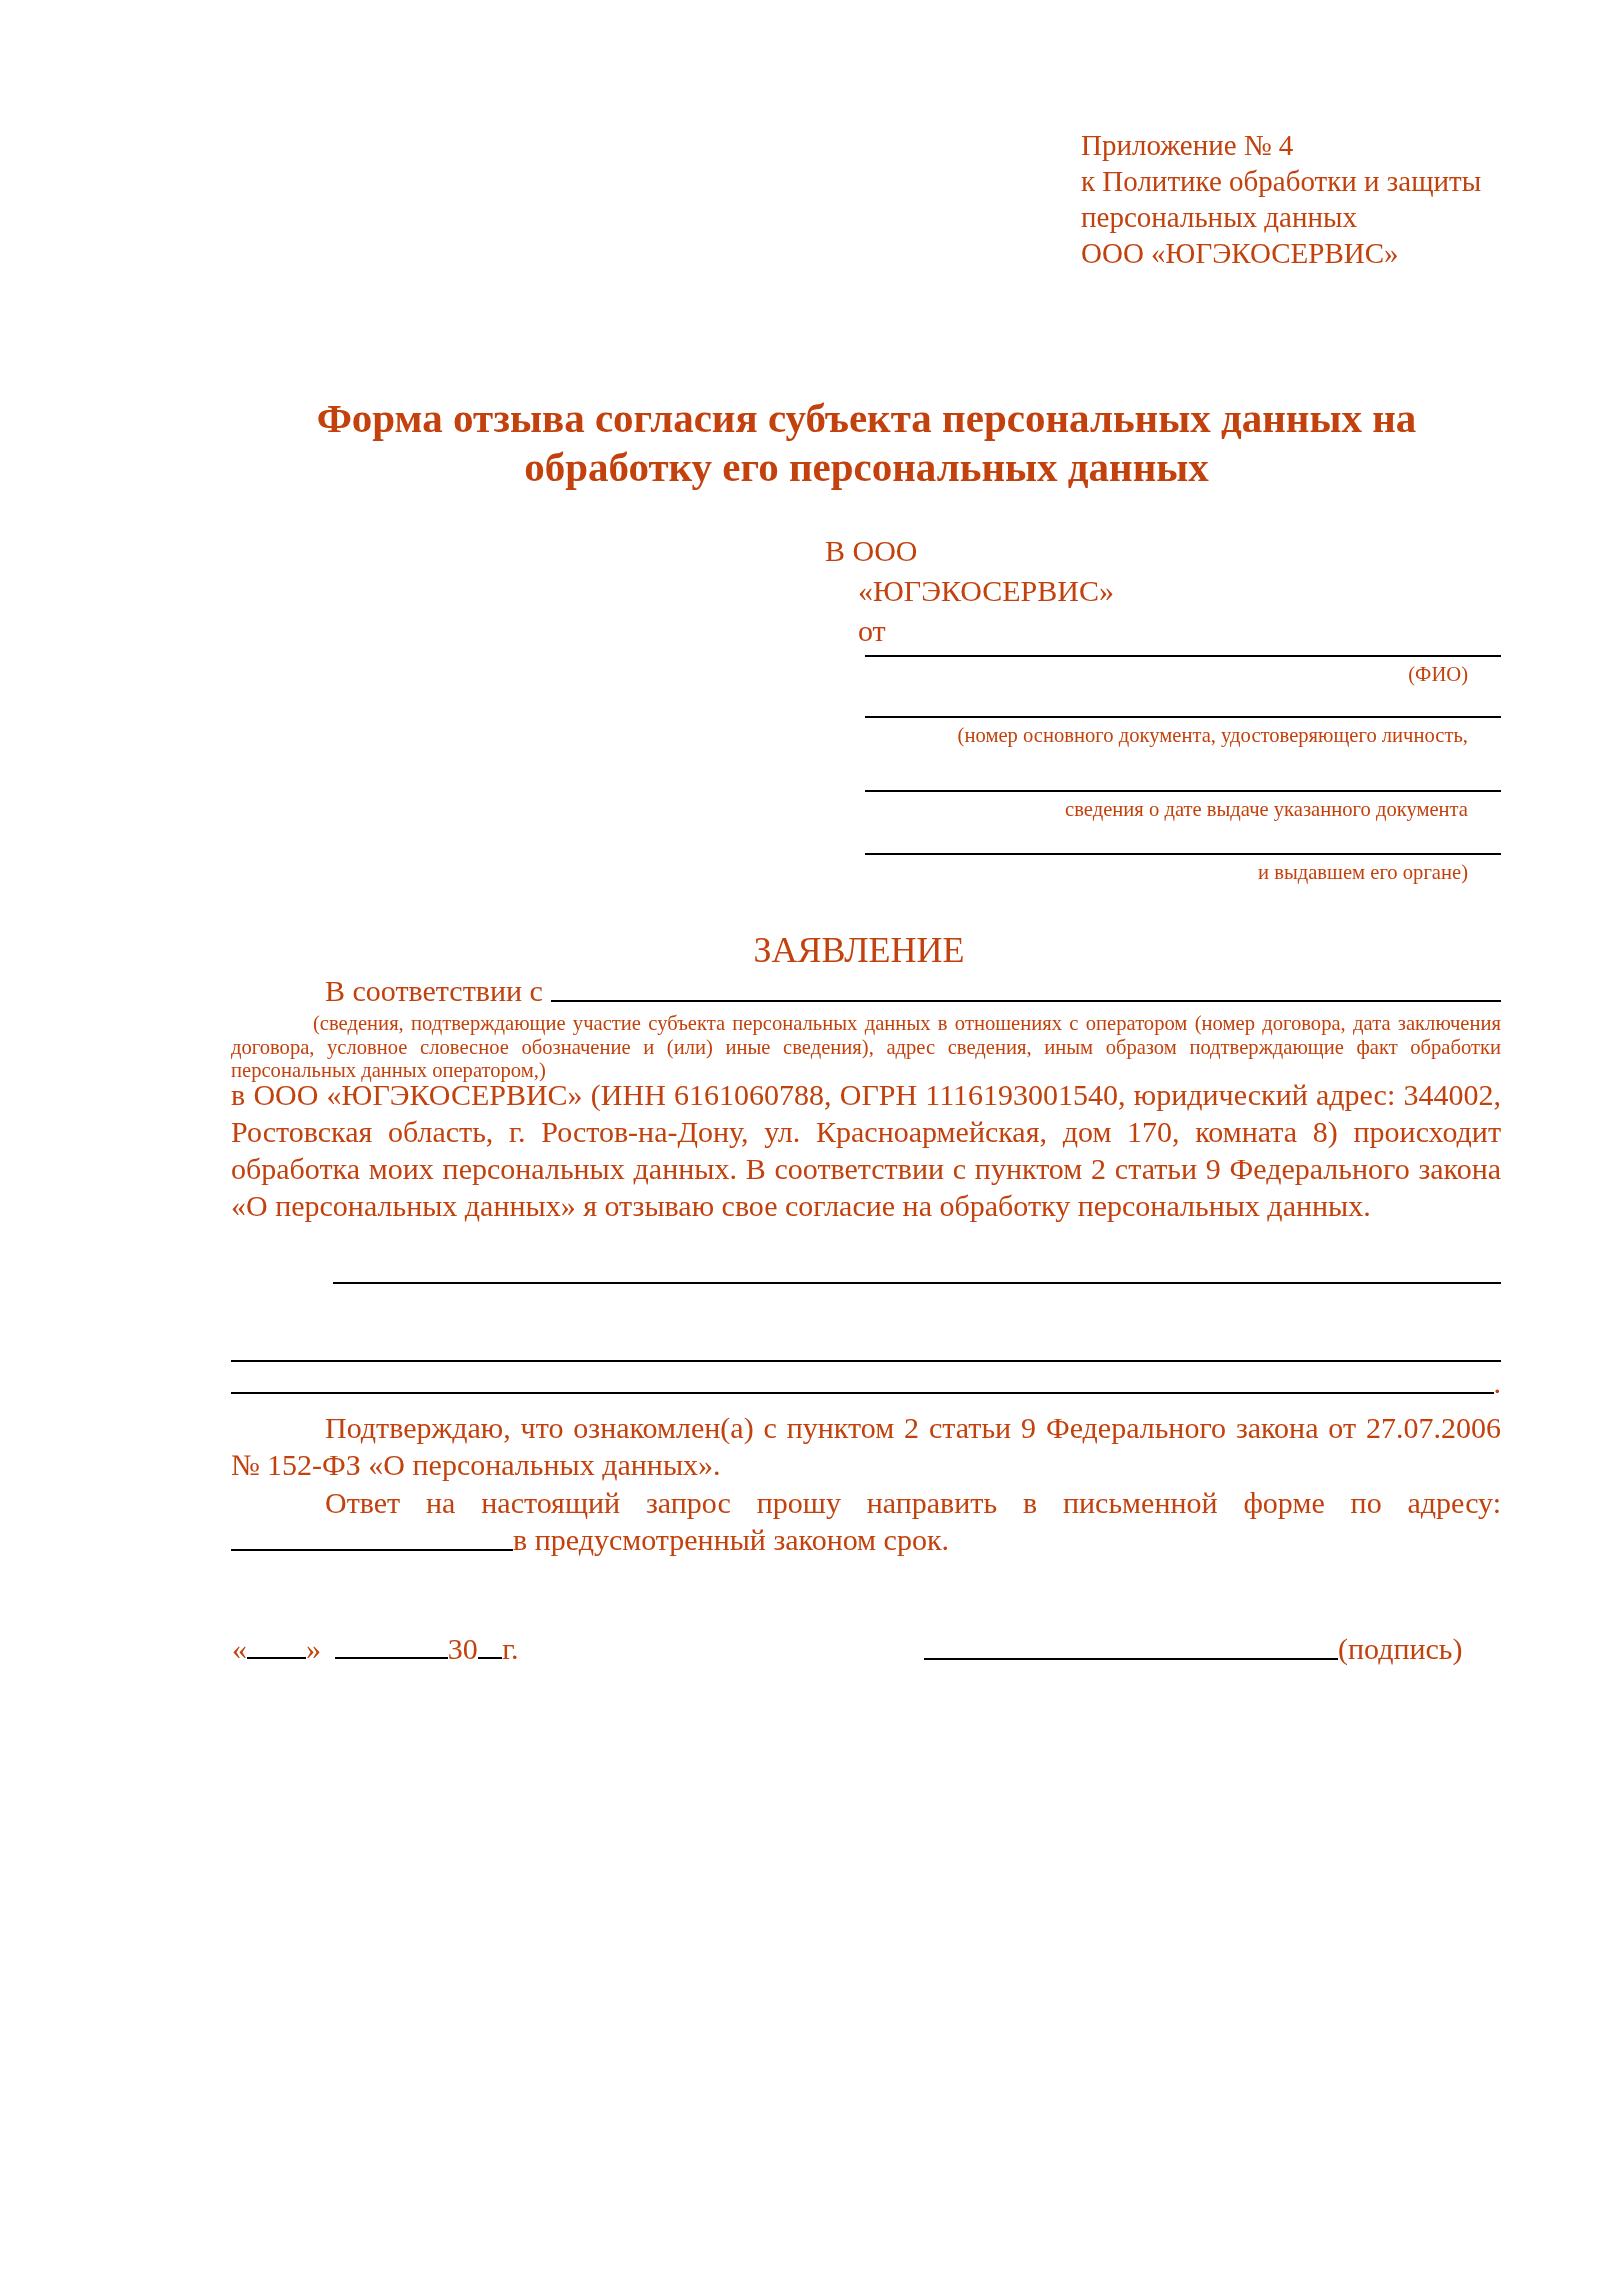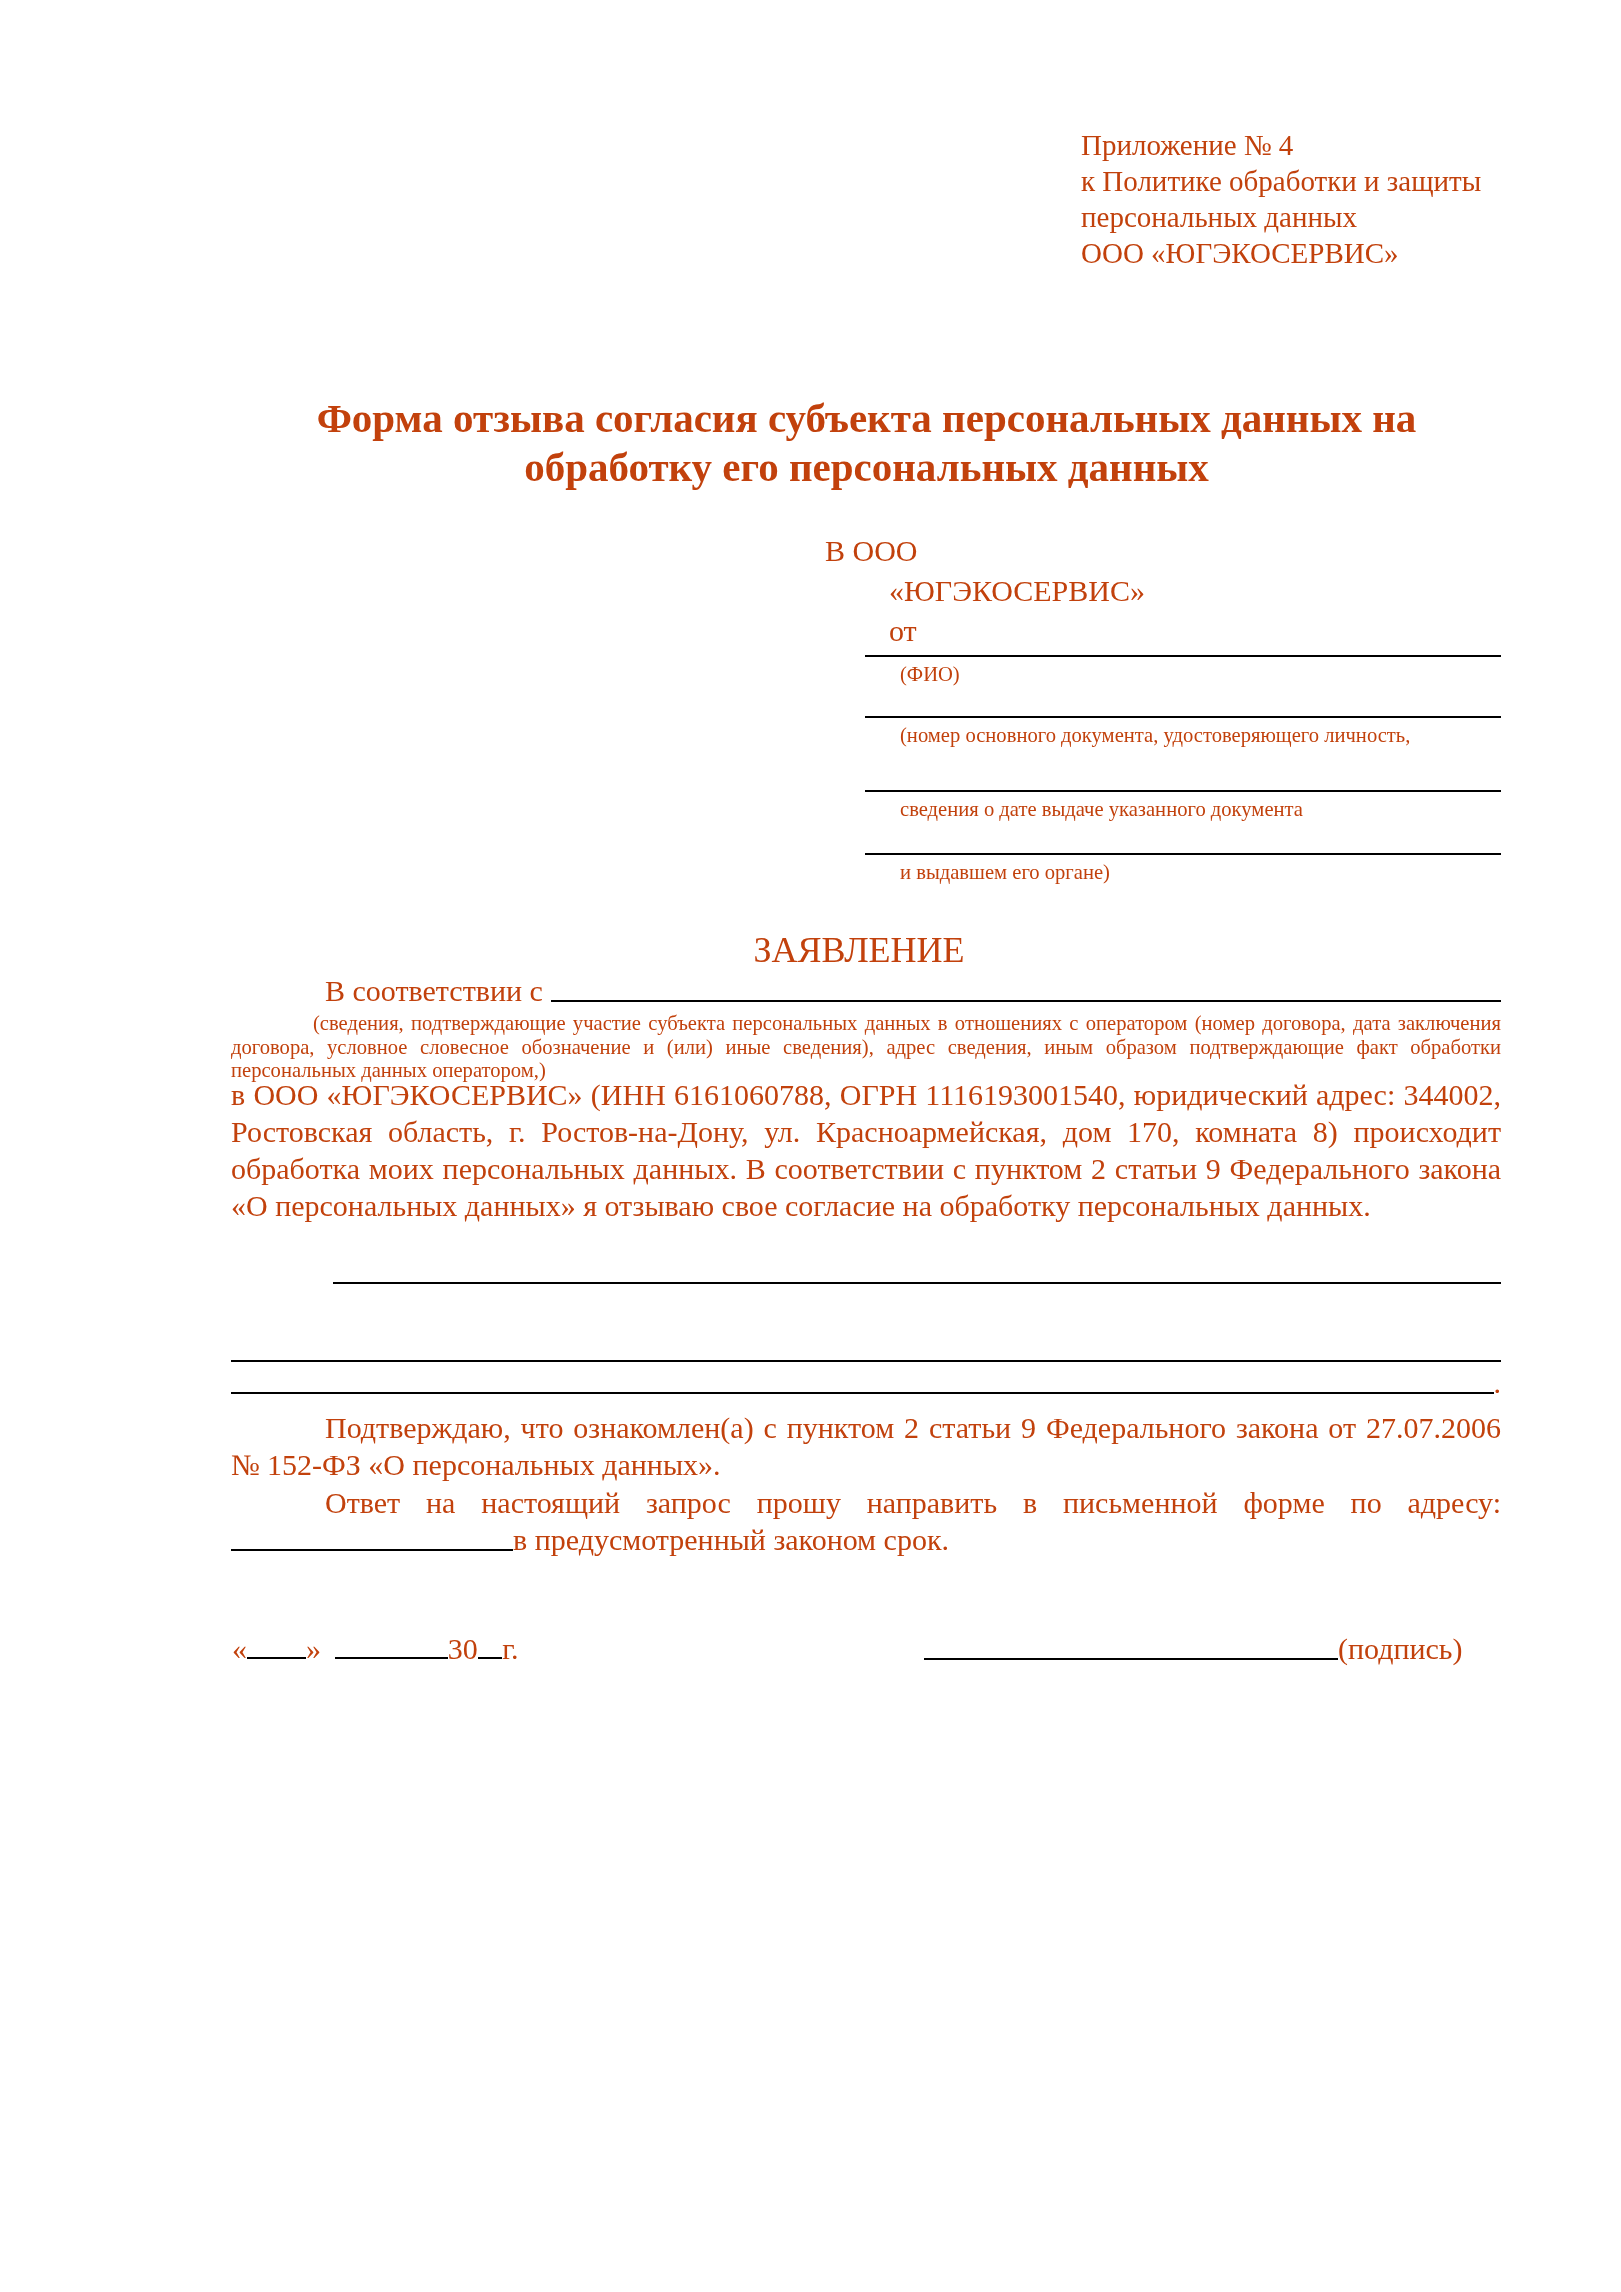--- a/index.html
+++ b/index.html
@@ -13,24 +13,24 @@
   }
   .abs{position:absolute;}
   
   .hdr{left:1081px;top:127px;font-size:29px;line-height:36px;}
   .hdr span{display:block;}
   
   .title{left:259px;top:394px;width:1215px;text-align:center;
          font-weight:bold;font-size:41px;line-height:49px;}
   
   .addr{left:825px;top:531px;font-size:30px;line-height:40px;}
-  .addr .ind{margin-left:64px;}
+  .addr .ind{margin-left:33px;}
   .uline{height:0;border-top:2px solid #000;}
   .fldline{left:865px;width:636px;}
-  .cap{left:900px;width:636px;text-align:left;font-size:20.6px;line-height:22.5px;}
+  .cap{left:832px;width:636px;text-align:right;font-size:20.6px;line-height:22.5px;}
   
   .stmt-head{left:224px;top:931px;width:1270px;text-align:center;font-size:36px;line-height:39px;}
   .body-fs{font-size:30px;line-height:37px;}
   .flexline{display:flex;align-items:flex-end;}
   .fl{flex:1 1 auto;align-self:flex-end;height:0;border-bottom:2px solid #000;margin-bottom:6.9px;margin-left:7.8px;}
   .fineprint{left:231px;top:1012px;width:1270px;font-size:20.6px;line-height:23.5px;
              text-align:justify;text-indent:82px;}
   .mainp{left:231px;top:1076px;width:1270px;text-align:justify;}
   .justlast{text-align:justify;text-align-last:justify;}
   .w{display:inline-block;border-bottom:2px solid #000;height:2px;}

